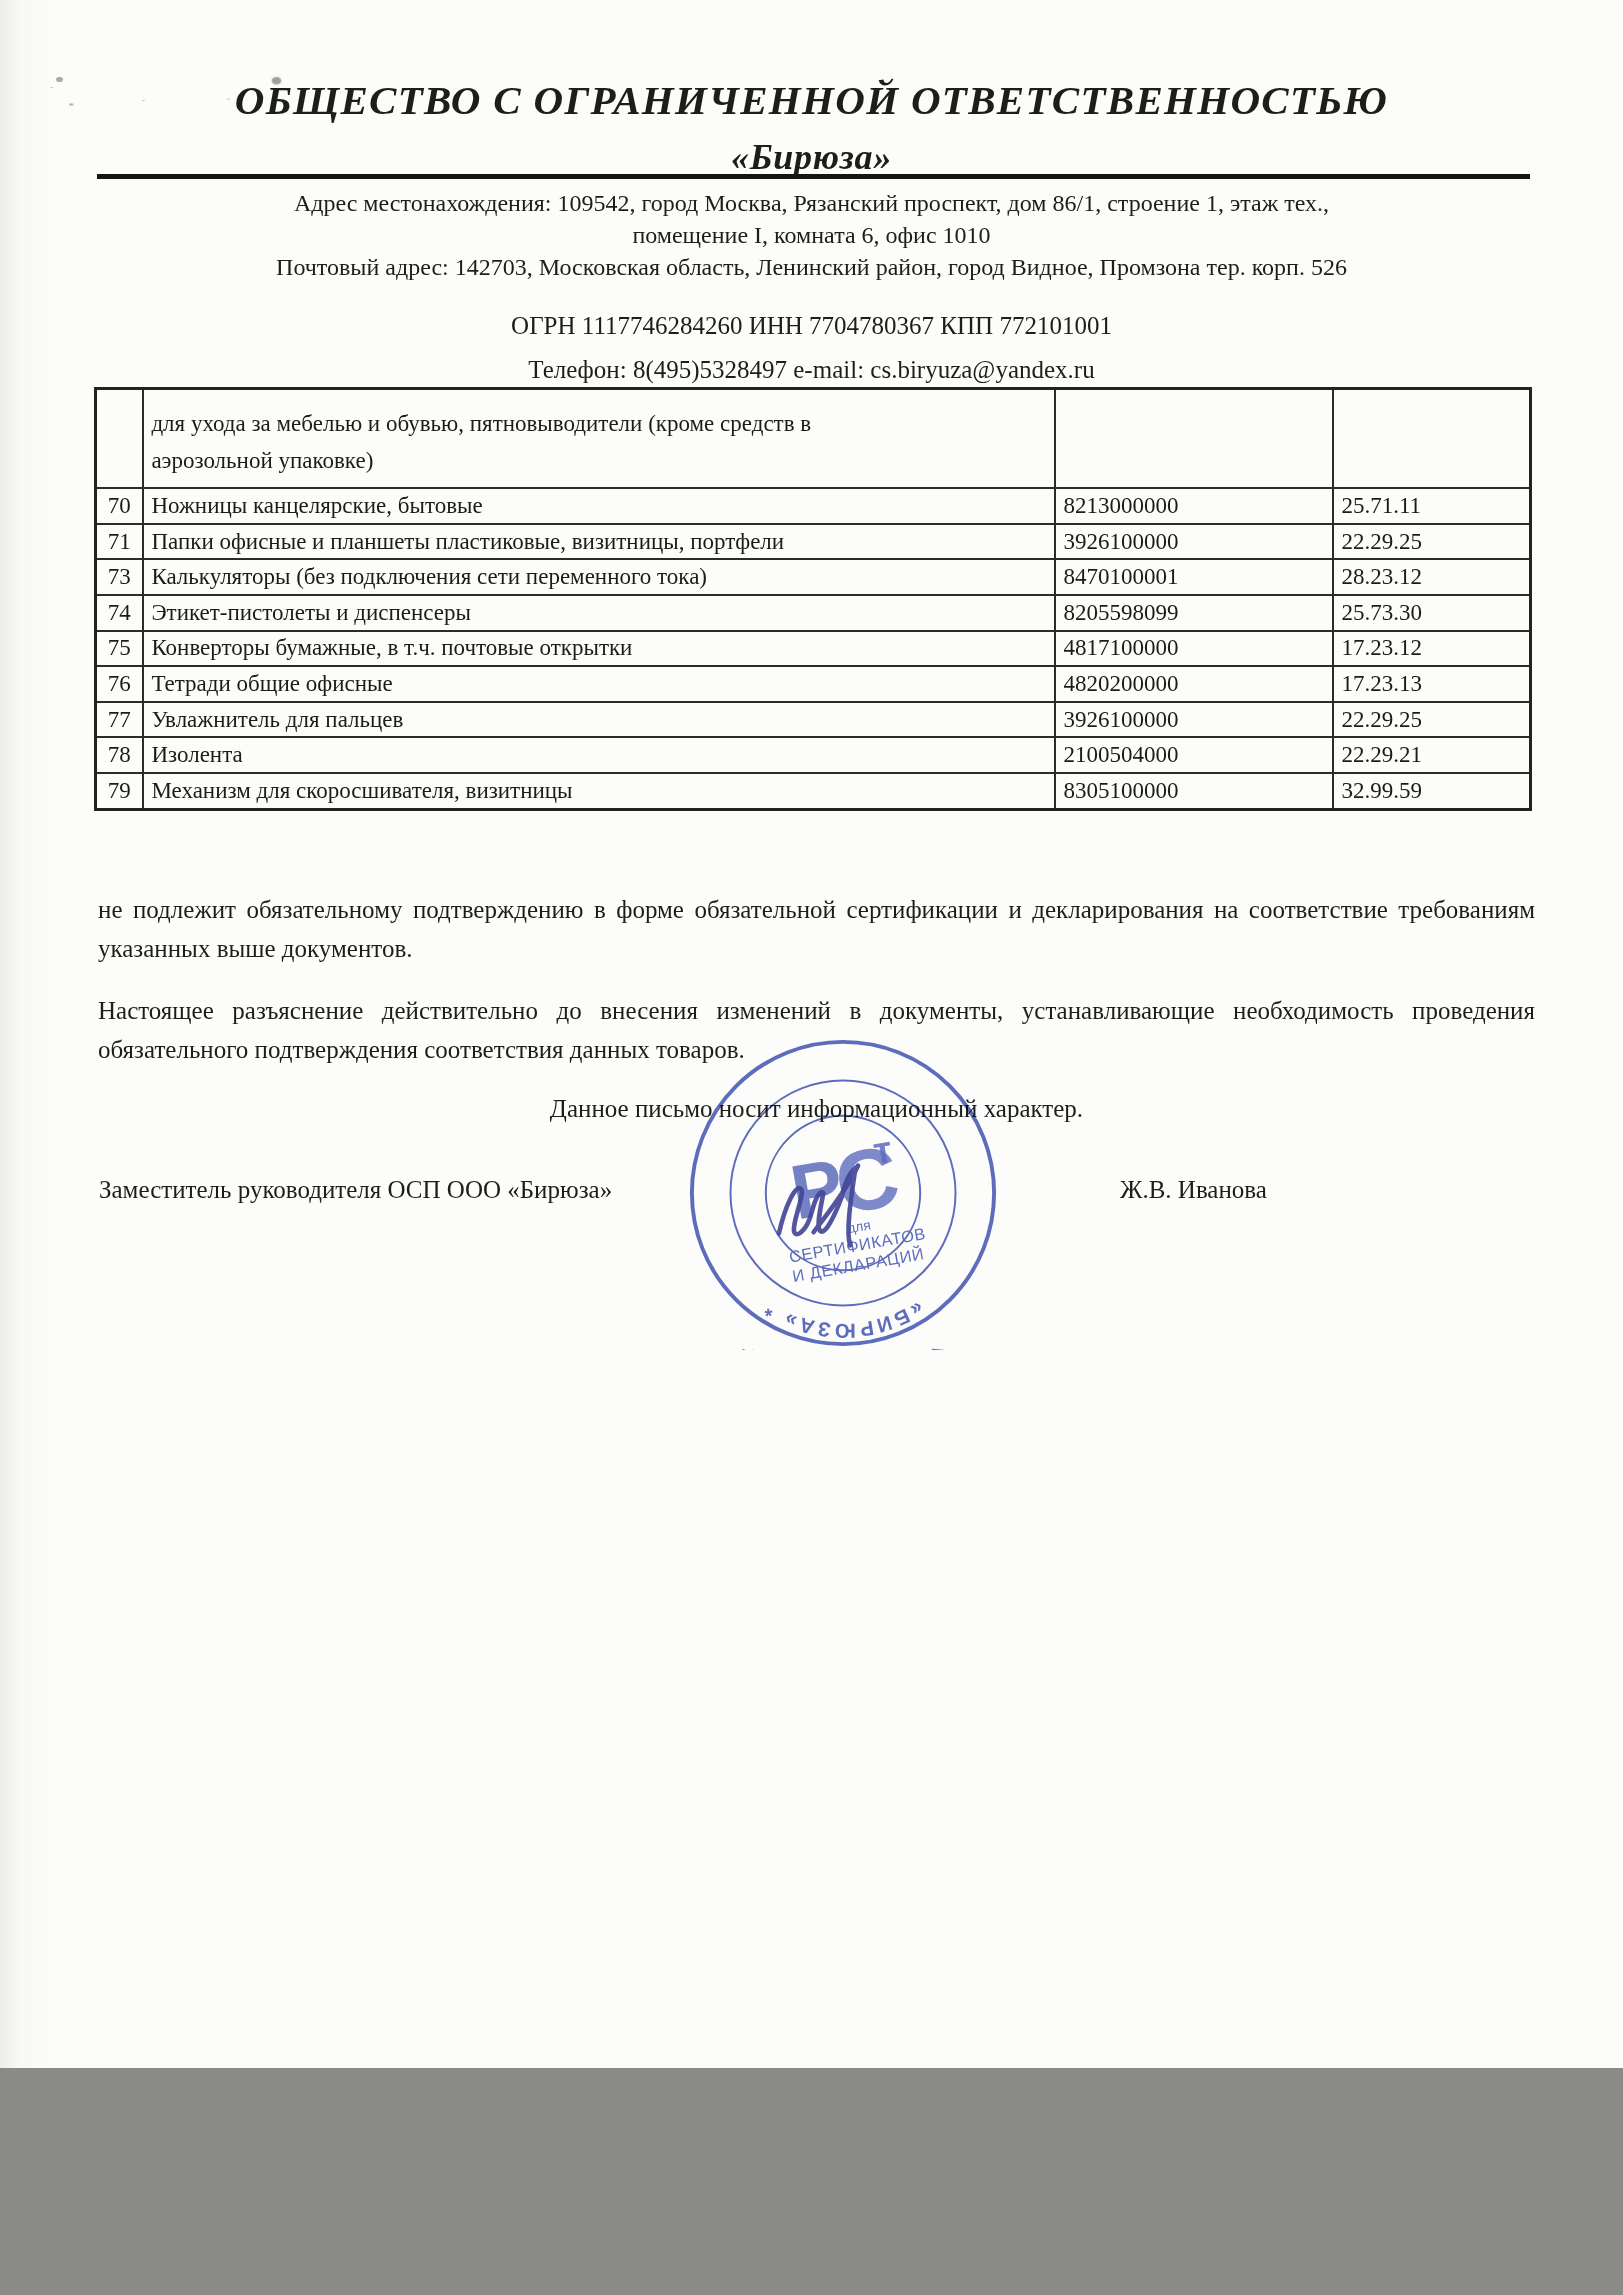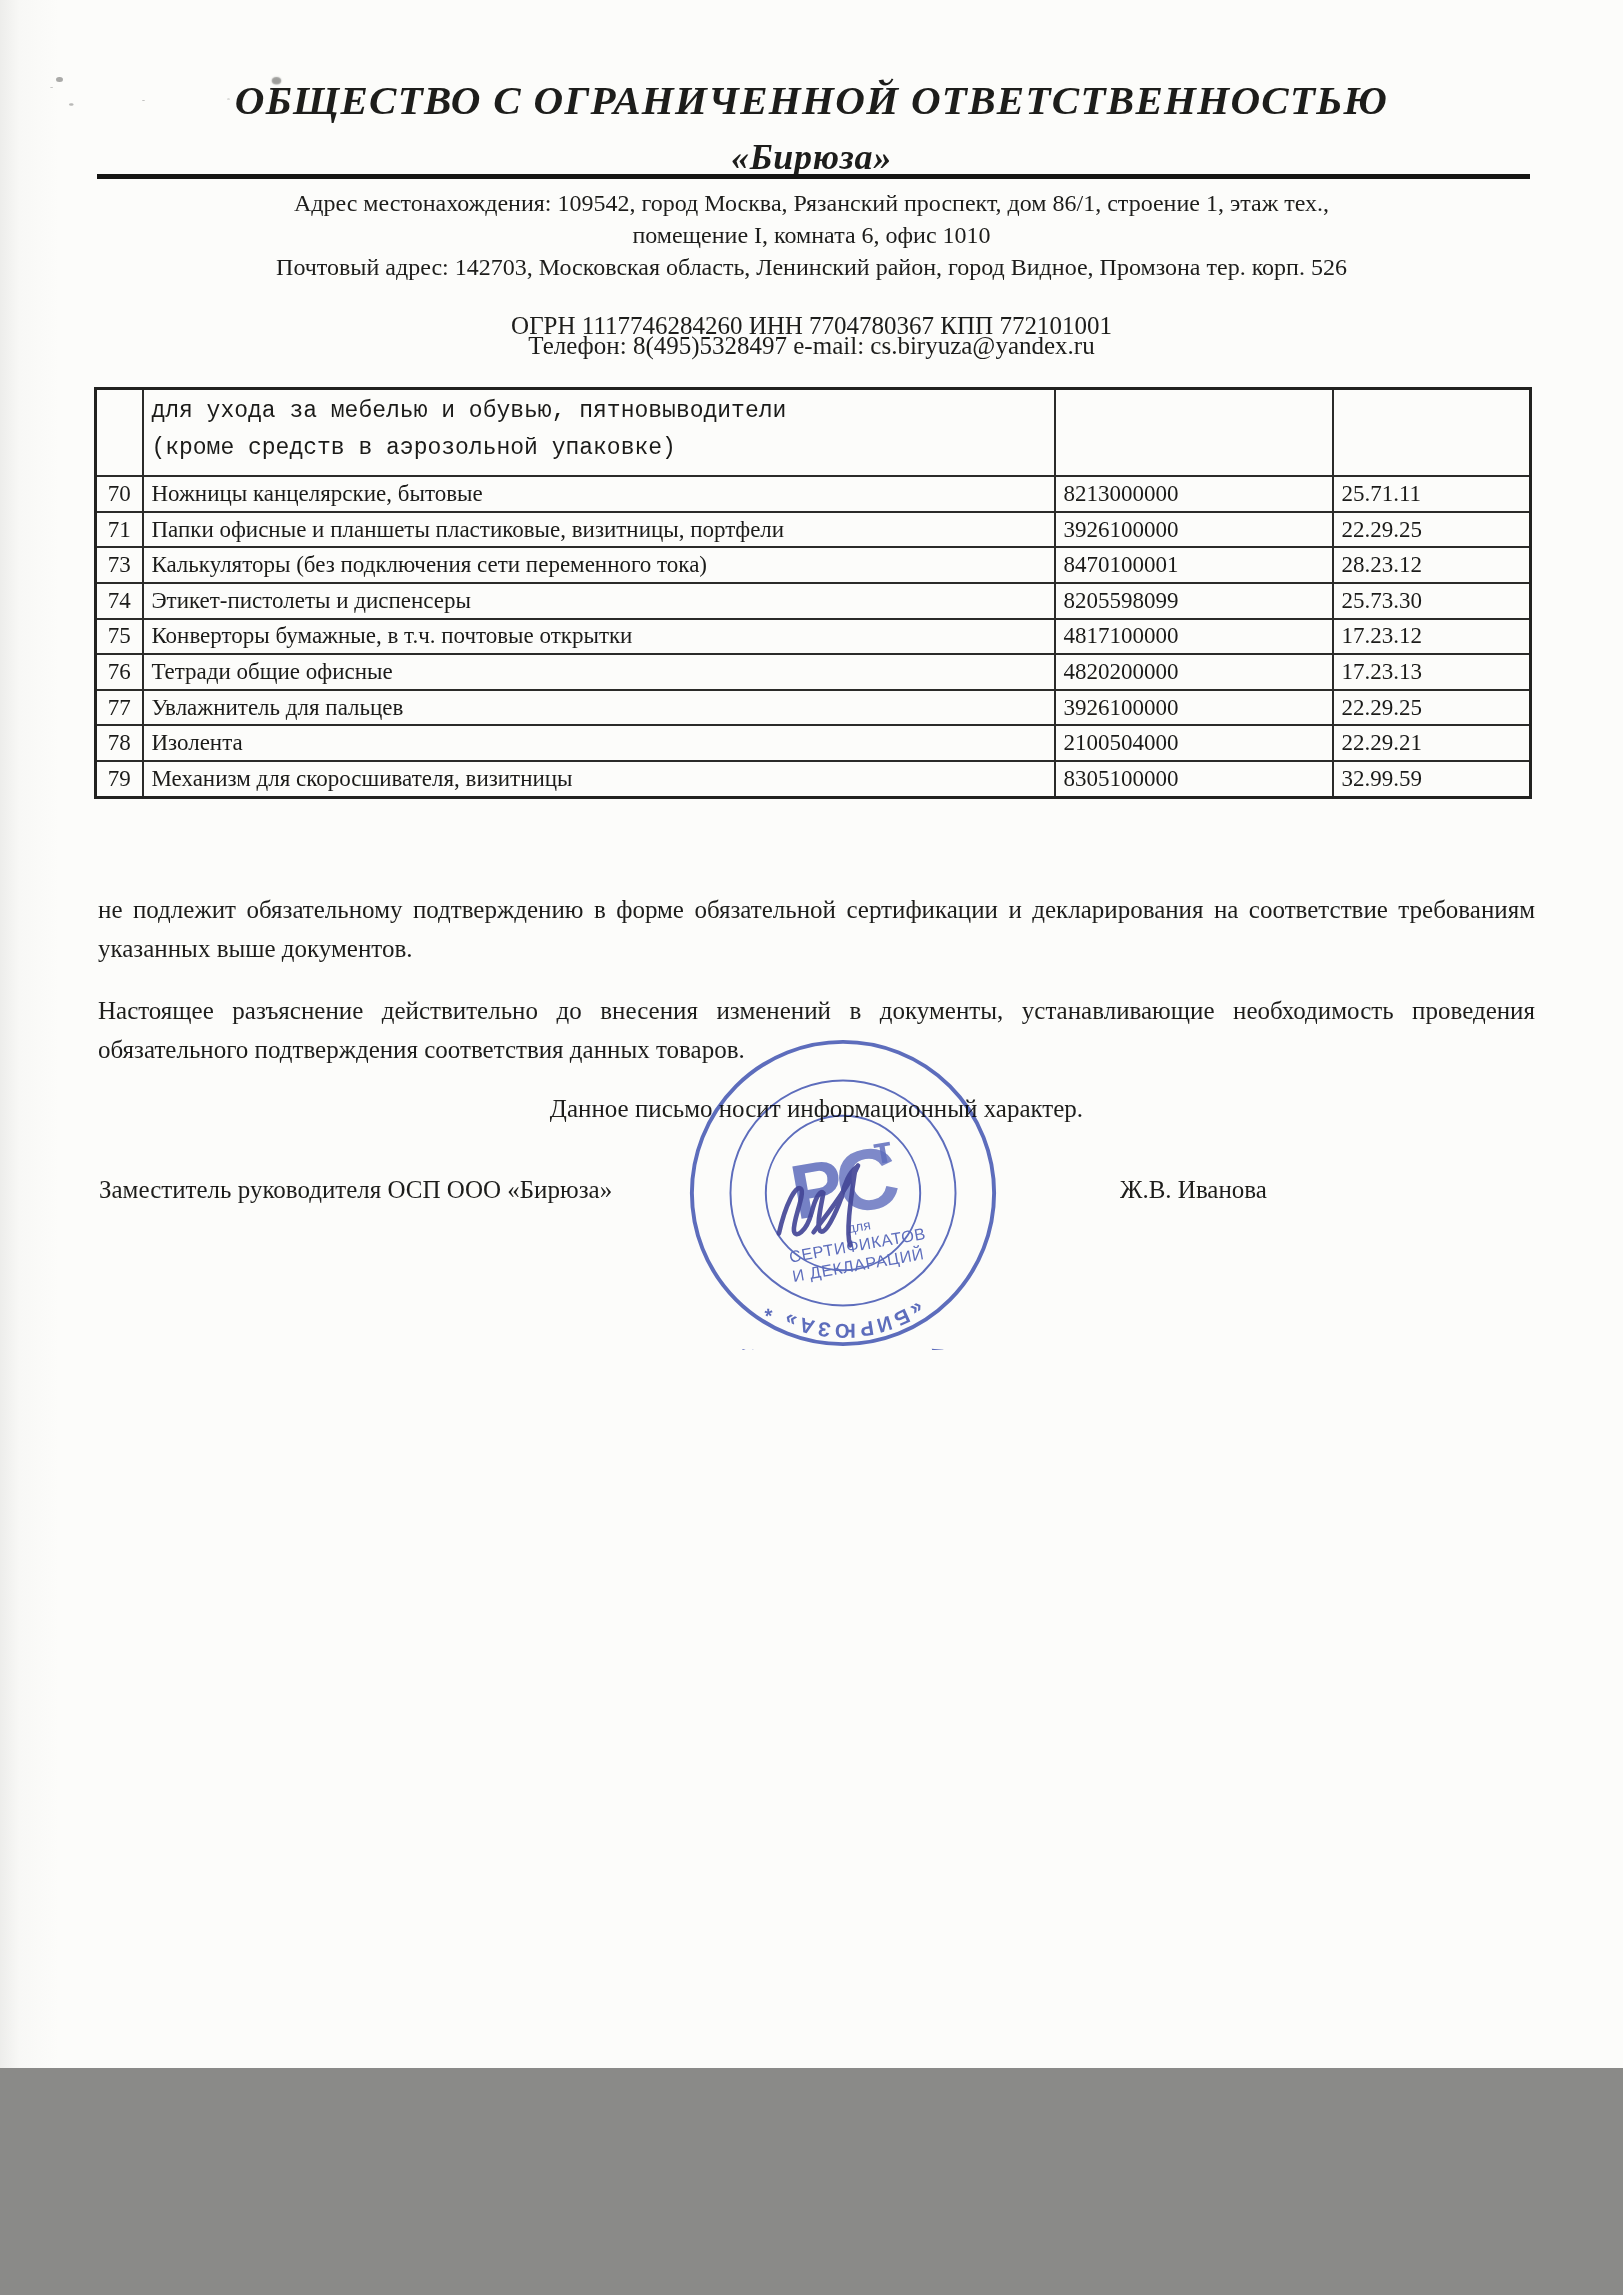--- a/index.html
+++ b/index.html
@@ -16,37 +16,37 @@
   .abs{position:absolute;}
   .ctr{left:0;width:100%;text-align:center;}
   
   .org-type{top:76px;font-size:41px;font-weight:bold;font-style:italic;letter-spacing:1.3px;}
   .org-name{top:136px;font-size:36px;font-weight:bold;font-style:italic;letter-spacing:0.7px;}
   .head-rule{top:174px;left:97px;width:1433px;height:4.6px;background:#151513;}
   .addr1{top:190px;font-size:24px;}
   .addr2{top:222px;font-size:24px;}
   .addr3{top:254px;font-size:24px;}
   .reg{top:312px;font-size:25px;}
-  .contact{top:332px;font-size:25px;}
+  .contact{top:356px;font-size:25px;}
   
   table.goods{
     position:absolute;top:387px;left:94px;
     width:1435px;border-collapse:collapse;table-layout:fixed;
     font-size:23px;color:#1b1b19;
   }
   table.goods td{
     border:2px solid #2b2b29;
     padding:1.3px 7.9px;
     vertical-align:middle;
     height:31px;
     overflow:hidden;
     white-space:nowrap;
   }
   table.goods{border:3.3px solid #222220;}
-  table.goods tr.first td{height:81px;vertical-align:top;padding-top:3px;white-space:normal;font-family:Liberation Mono, monospace;}
+  table.goods tr.first td{height:81px;vertical-align:top;padding-top:15px;white-space:normal;}
   table.goods tr.first .name-inner{max-width:664px;line-height:1.62;}
   td.c-num{text-align:center;padding:1.3px 2.6px;}
   
   .para{left:98px;width:1437px;font-size:25px;line-height:1.55;text-align:justify;}
   .p1{top:891px;}
   .p2{top:992px;}
   .p3{top:1090px;text-align:center;}
   .sig-title{top:1176px;left:99px;font-size:25px;}
   .sig-name{top:1176px;left:1120px;font-size:25px;}
   

